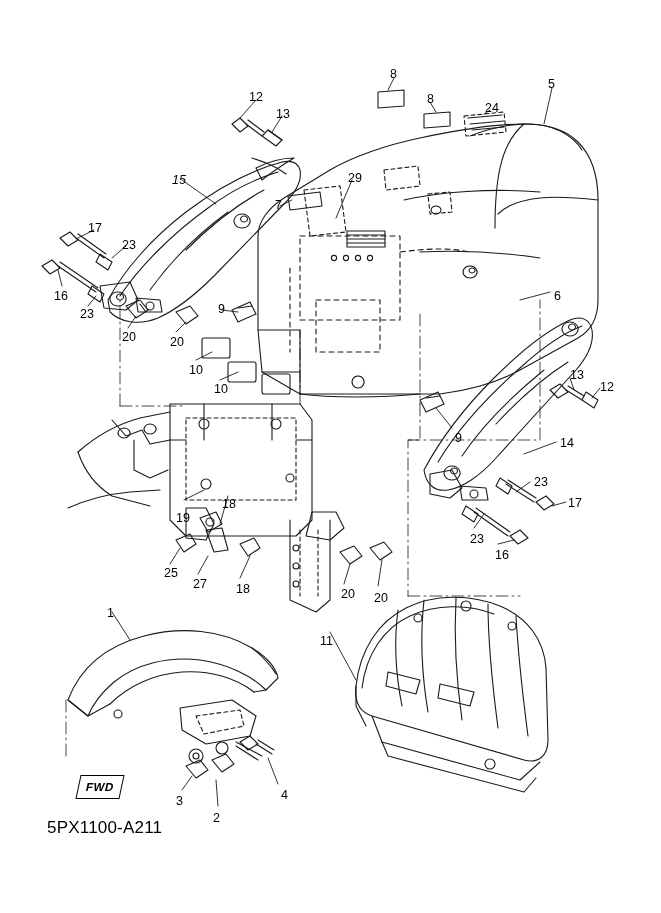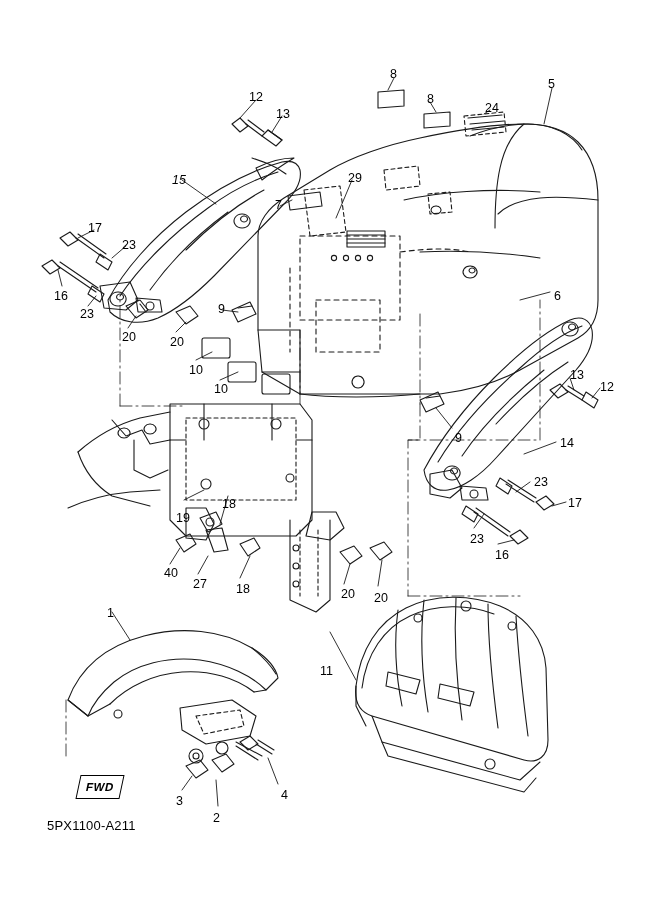--- a/index.html
+++ b/index.html
@@ -33,21 +33,21 @@
     font-family: "Liberation Sans", sans-serif;
     color: #000;
     line-height: 1;
     white-space: nowrap;
     user-select: none;
   }
   .diagram-code {
     position: absolute;
     left: 47px;
     top: 818px;
-    font-size: 13px;
+    font-size: 17px;
     letter-spacing: 0.2px;
     color: #000;
   }
   .fwd-badge {
     position: absolute;
     left: 78px;
     top: 775px;
     width: 44px;
     height: 24px;
     border: 1.4px solid #000;
@@ -387,27 +387,27 @@
   <div class="callout" style="left:570px; top:369px;">13</div>
   <div class="callout" style="left:600px; top:381px;">12</div>
   <div class="callout" style="left:455px; top:432px;">9</div>
   <div class="callout" style="left:560px; top:437px;">14</div>
   <div class="callout" style="left:176px; top:512px;">19</div>
   <div class="callout" style="left:222px; top:498px;">18</div>
   <div class="callout" style="left:534px; top:476px;">23</div>
   <div class="callout" style="left:568px; top:497px;">17</div>
   <div class="callout" style="left:470px; top:533px;">23</div>
   <div class="callout" style="left:495px; top:549px;">16</div>
-  <div class="callout" style="left:164px; top:567px;">40</div>
+  <div class="callout" style="left:164px; top:567px;">25</div>
   <div class="callout" style="left:193px; top:578px;">27</div>
   <div class="callout" style="left:236px; top:583px;">18</div>
   <div class="callout" style="left:341px; top:588px;">20</div>
   <div class="callout" style="left:374px; top:592px;">20</div>
   <div class="callout" style="left:107px; top:607px;">1</div>
-  <div class="callout" style="left:320px; top:665px;text-align:right;">11</div>
+  <div class="callout" style="left:320px; top:635px;text-align:right;">11</div>
   <div class="callout" style="left:176px; top:795px;">3</div>
   <div class="callout" style="left:213px; top:812px;">2</div>
   <div class="callout" style="left:281px; top:789px;">4</div>
 
   <div class="fwd-badge">
     <span>FWD</span>
   </div>
 
   <div class="diagram-code">5PX1100-A211</div>
 

